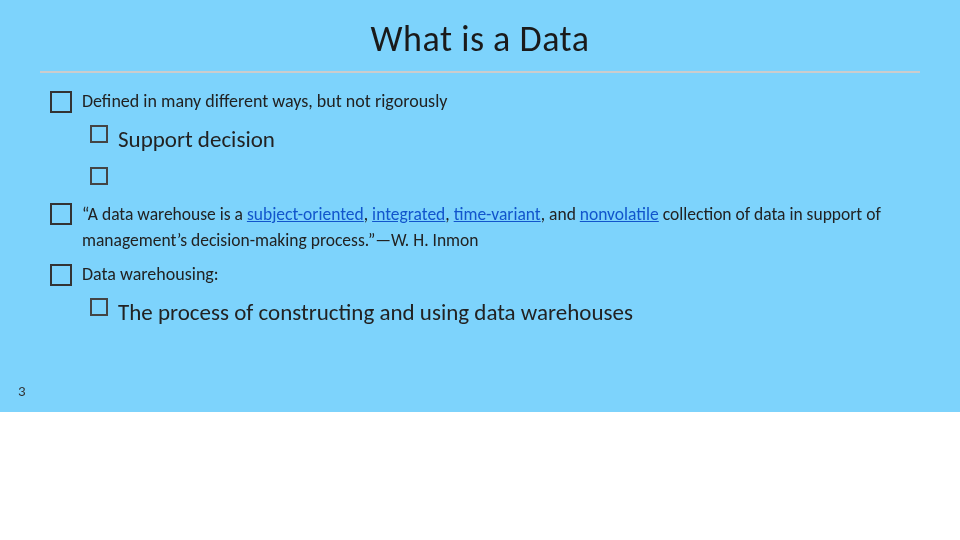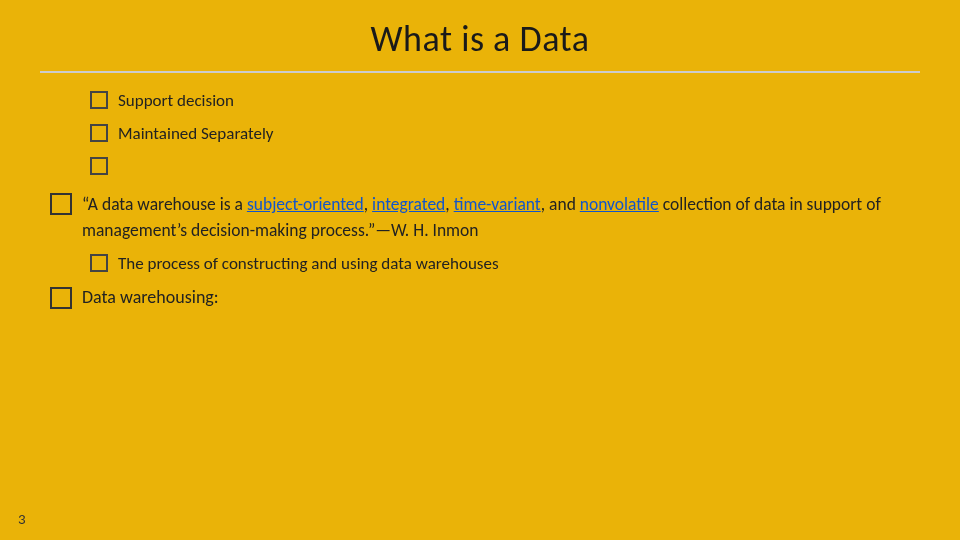--- a/index.html
+++ b/index.html
@@ -12,22 +12,22 @@
       width: 960px;
       height: 540px;
       background: #ffffff;
       font-family: 'Calibri', 'Segoe UI', Arial, sans-serif;
       overflow: hidden;
       position: relative;
     }
 
     .slide {
       width: 960px;
-      height: 540px;
-      background: #eab308;
+      height: 412px;
+      background: #7dd3fc;
       padding: 0 40px 20px 40px;
       position: relative;
     }
 
     .title-section {
       text-align: center;
       padding: 18px 0 10px 0;
       border-bottom: 2px solid #cccccc;
       margin-bottom: 16px;
     }
@@ -73,21 +73,21 @@
 
     .sub-bullet .bullet-icon {
       width: 18px;
       height: 18px;
       min-width: 18px;
       border: 2px solid #444;
       margin-top: 2px;
     }
 
     .sub-bullet .bullet-text {
-      font-size: 17px;
+      font-size: 23px;
     }
 
     .quote-text {
       font-size: 17.5px;
       color: #222;
       line-height: 1.5;
     }
 
     a.underline-link {
       color: #1155cc;
@@ -112,47 +112,47 @@
 <div class="slide">
 
   <div class="title-section">
     <div class="slide-title">
       <span>What is a Data</span><br>
     </div>
   </div>
 
   <div class="content">
 
+    <div class="bullet-item bullet-row">
+      <span class="bullet-icon"></span>
+      <span class="bullet-text">Defined in many different ways, but not rigorously</span>
+    </div>
 
     <div class="bullet-item bullet-row sub-bullet">
       <span class="bullet-icon"></span>
       <span class="bullet-text">Support decision</span>
-    </div>
-    <div class="bullet-item bullet-row sub-bullet">
-      <span class="bullet-icon"></span>
-      <span class="bullet-text">Maintained Separately</span>
     </div>
     <div class="bullet-item bullet-row sub-bullet">
       <span class="bullet-icon"></span>
     </div>
 
     <div class="bullet-item bullet-row" style="margin-top:16px; align-items: flex-start;">
       <span class="bullet-icon"></span>
       <span class="quote-text">
         <span>“A data warehouse is a </span><a class="underline-link" href="#">subject-oriented</a><span>, </span><a class="underline-link" href="#">integrated</a><span>, </span><a class="underline-link" href="#">time-variant</a><span>, and </span><a class="underline-link" href="#">nonvolatile</a><span> collection of data in support of management’s decision-making process.”—W. H. Inmon</span>
       </span>
     </div>
 
+    <div class="bullet-item bullet-row" style="margin-top:4px;">
+      <span class="bullet-icon"></span>
+      <span class="bullet-text">Data warehousing:</span>
+    </div>
+
     <div class="bullet-item bullet-row sub-bullet">
       <span class="bullet-icon"></span>
       <span class="bullet-text">The process of constructing and using data warehouses</span>
-    </div>
-
-    <div class="bullet-item bullet-row" style="margin-top:4px;">
-      <span class="bullet-icon"></span>
-      <span class="bullet-text">Data warehousing:</span>
     </div>
 
   </div>
 
   <div class="page-number">3</div>
 
 </div>
 
 </body></html>

